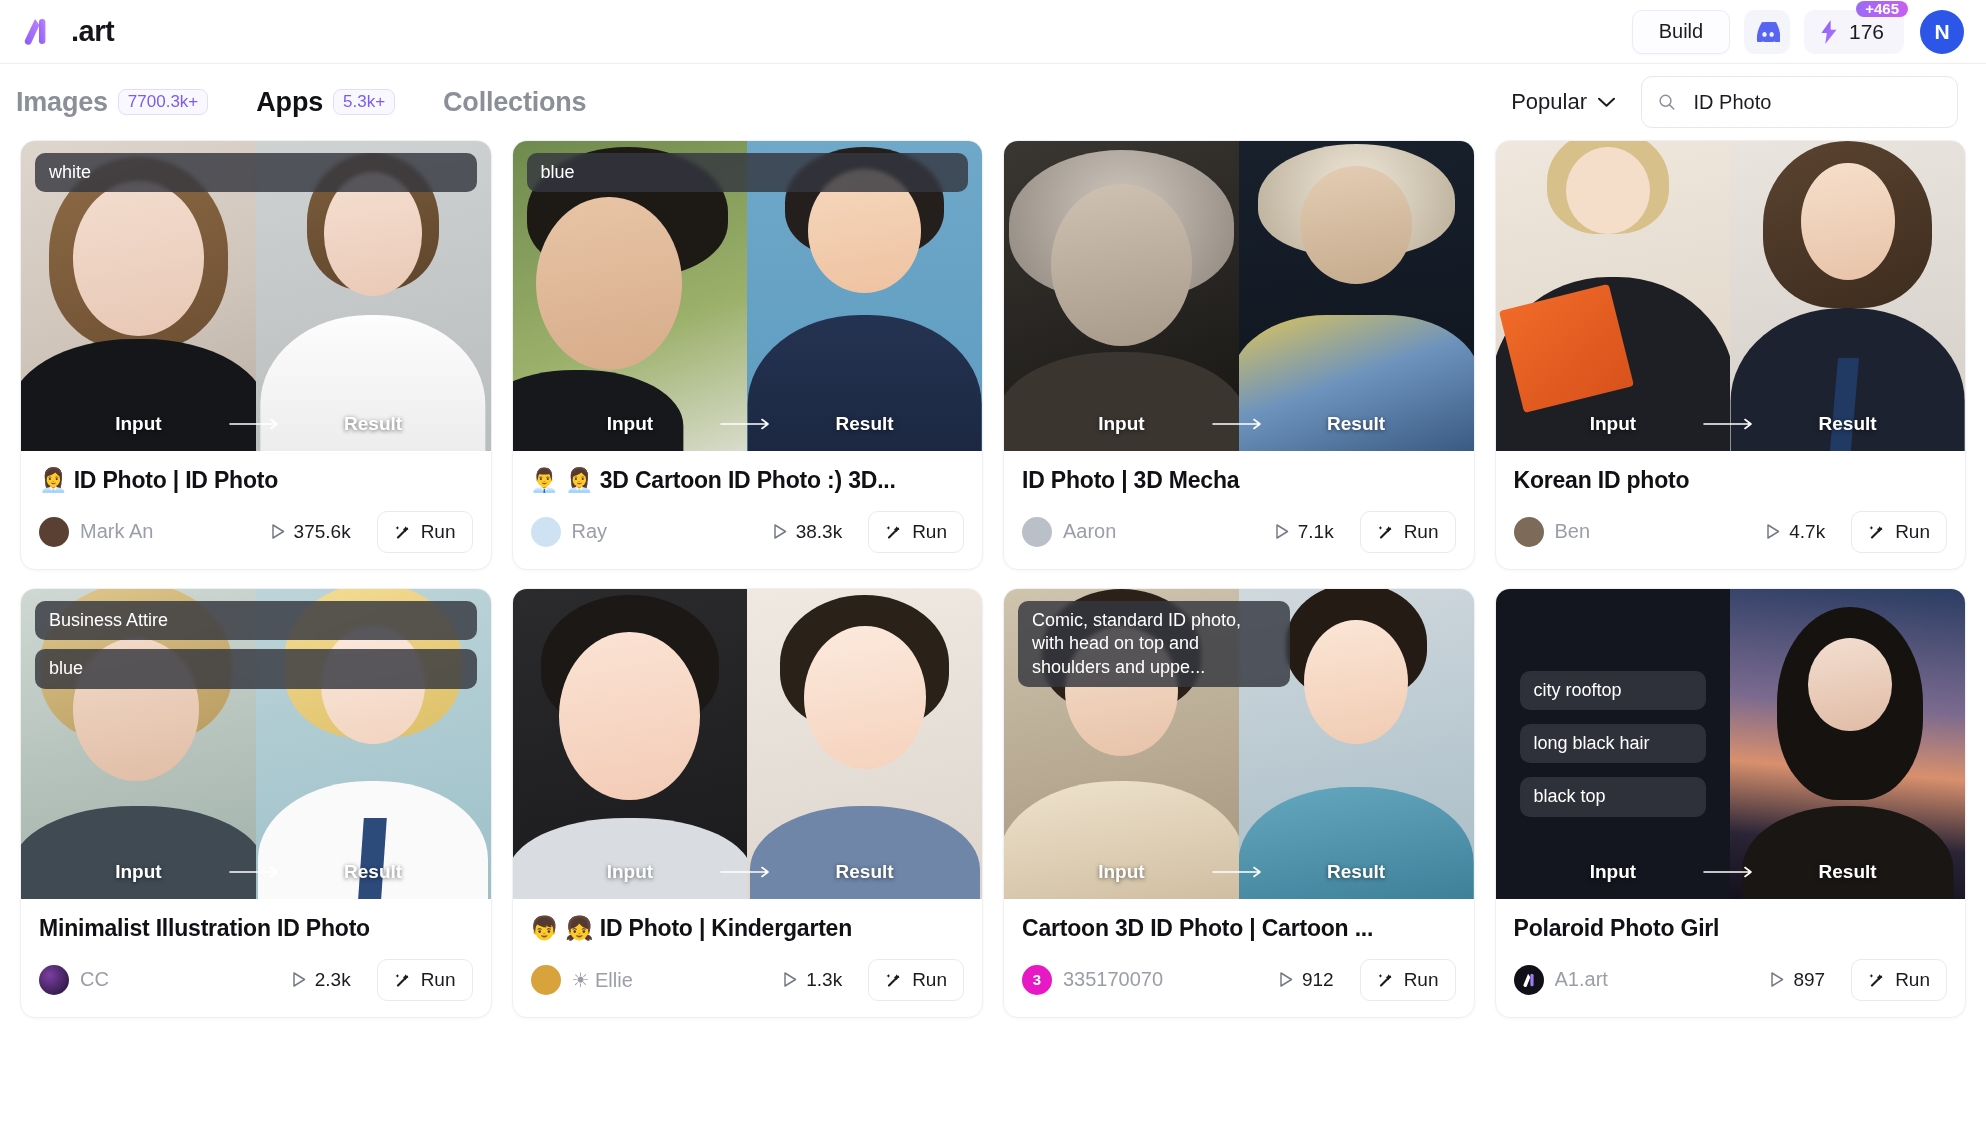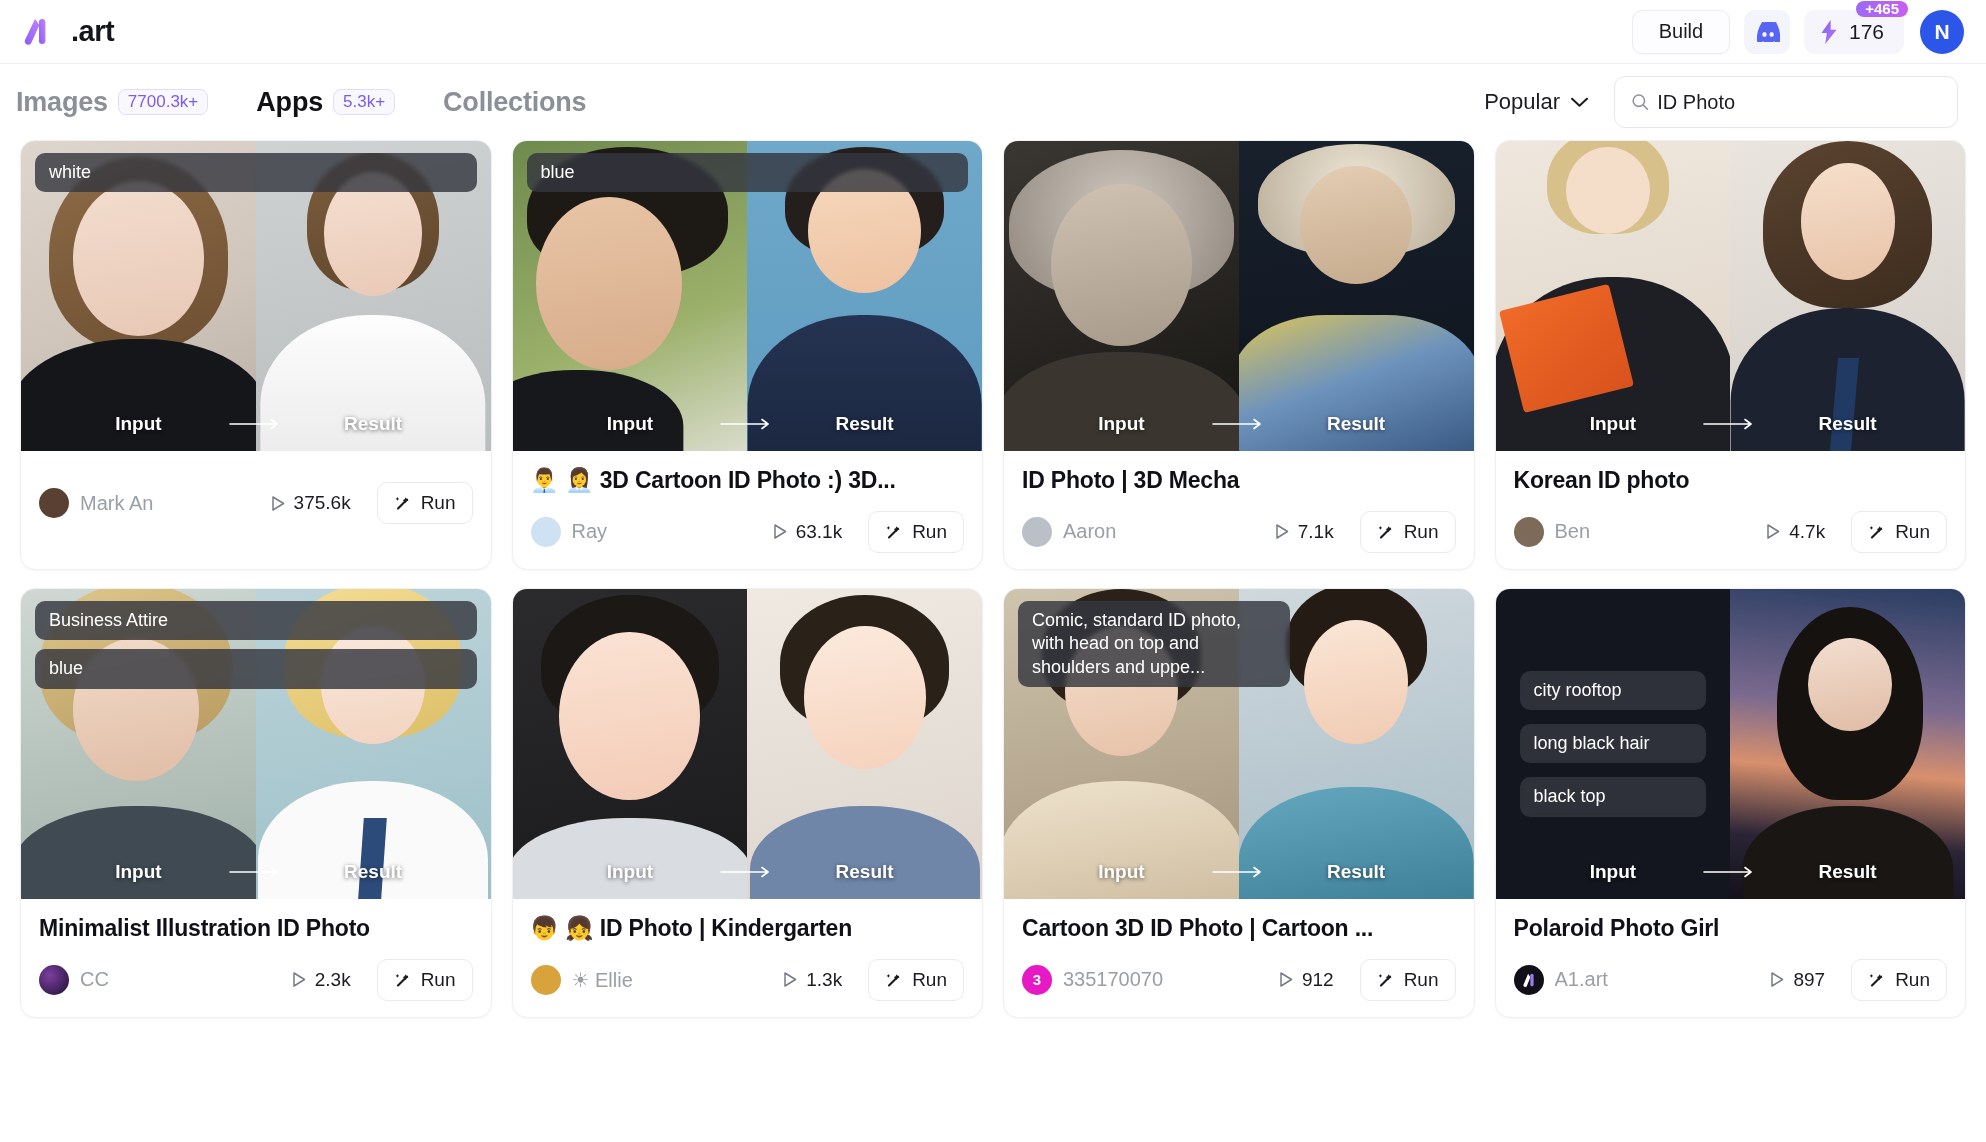--- a/index.html
+++ b/index.html
@@ -76,23 +76,23 @@
   .tab-count {
     font-size: 17px; color: #7b5cf0; font-weight: 400;
     border: 1px solid #e3def8; background: #faf8ff;
     border-radius: 8px; padding: 3px 9px 4px; line-height: 1;
   }
   .sort-sel {
     display: flex; align-items: center; gap: 11px;
     font-size: 22px; color: #1b1c20; cursor: pointer; margin-right: 26px;
   }
   .searchbox {
-    width: 344px; height: 52px;
+    width: 317px; height: 52px;
     border: 1px solid #e6e8ed; border-radius: 11px;
-    display: flex; align-items: center; gap: 8px;
+    display: flex; align-items: center; gap: 18px;
     padding: 0 16px; background: #fff; cursor: text;
   }
   .searchbox input {
     border: none; outline: none; background: transparent;
     font-family: "Liberation Sans", sans-serif;
     font-size: 20px; color: #1b1c20; width: 100%;
   }
   .searchbox input::placeholder { color: #a9adb6; }
 
   
@@ -259,20 +259,21 @@
         <span class="half-label">Result</span>
       </div>
       <svg class="arrow" viewBox="0 0 54 14">
         <path d="M1 7 H48 M42 2.5 L48 7 L42 11.5" fill="none" stroke="#fff" stroke-width="1.6" stroke-linecap="round" stroke-linejoin="round"></path>
       </svg>
       <div class="tags">
         <span class="tag">white</span>
       </div>
     </div>
     <div class="meta">
+      <div class="card-title">👩‍💼 ID Photo | ID Photo</div>
       <div class="metarow">
         <div class="author-av" style="background:#5a4032"></div>
         <span class="author-name">Mark An</span>
         <div class="spacer2"></div>
         <div class="runs">
           <svg width="16" height="17" viewBox="0 0 16 17">
             <path d="M3 2 L13.5 8.5 L3 15 Z" fill="none" stroke="#767b85" stroke-width="1.5" stroke-linejoin="round"></path>
           </svg>
           <span>375.6k</span>
         </div>
@@ -314,21 +315,21 @@
     <div class="meta">
       <div class="card-title">👨‍💼 👩‍💼 3D Cartoon ID Photo :) 3D...</div>
       <div class="metarow">
         <div class="author-av" style="background:#cfe2f3"></div>
         <span class="author-name">Ray</span>
         <div class="spacer2"></div>
         <div class="runs">
           <svg width="16" height="17" viewBox="0 0 16 17">
             <path d="M3 2 L13.5 8.5 L3 15 Z" fill="none" stroke="#767b85" stroke-width="1.5" stroke-linejoin="round"></path>
           </svg>
-          <span>63.1k</span>
+          <span>38.3k</span>
         </div>
         <div class="run-btn">
           <svg width="18" height="18" viewBox="0 0 18 18">
             <path d="M4 14.5 L13 5.5" stroke="#1b1c20" stroke-width="2.1" stroke-linecap="round"></path>
             <path d="M11.6 3.2 L12.6 5.2 L14.6 6.2 L12.6 7.2 L11.6 9.2 L10.6 7.2 L8.6 6.2 L10.6 5.2 Z" fill="#1b1c20"></path>
             <path d="M3.4 3.0 L4.0 4.3 L5.3 4.9 L4.0 5.5 L3.4 6.8 L2.8 5.5 L1.5 4.9 L2.8 4.3 Z" fill="#1b1c20"></path>
           </svg>
           <span>Run</span>
         </div>
       </div>

